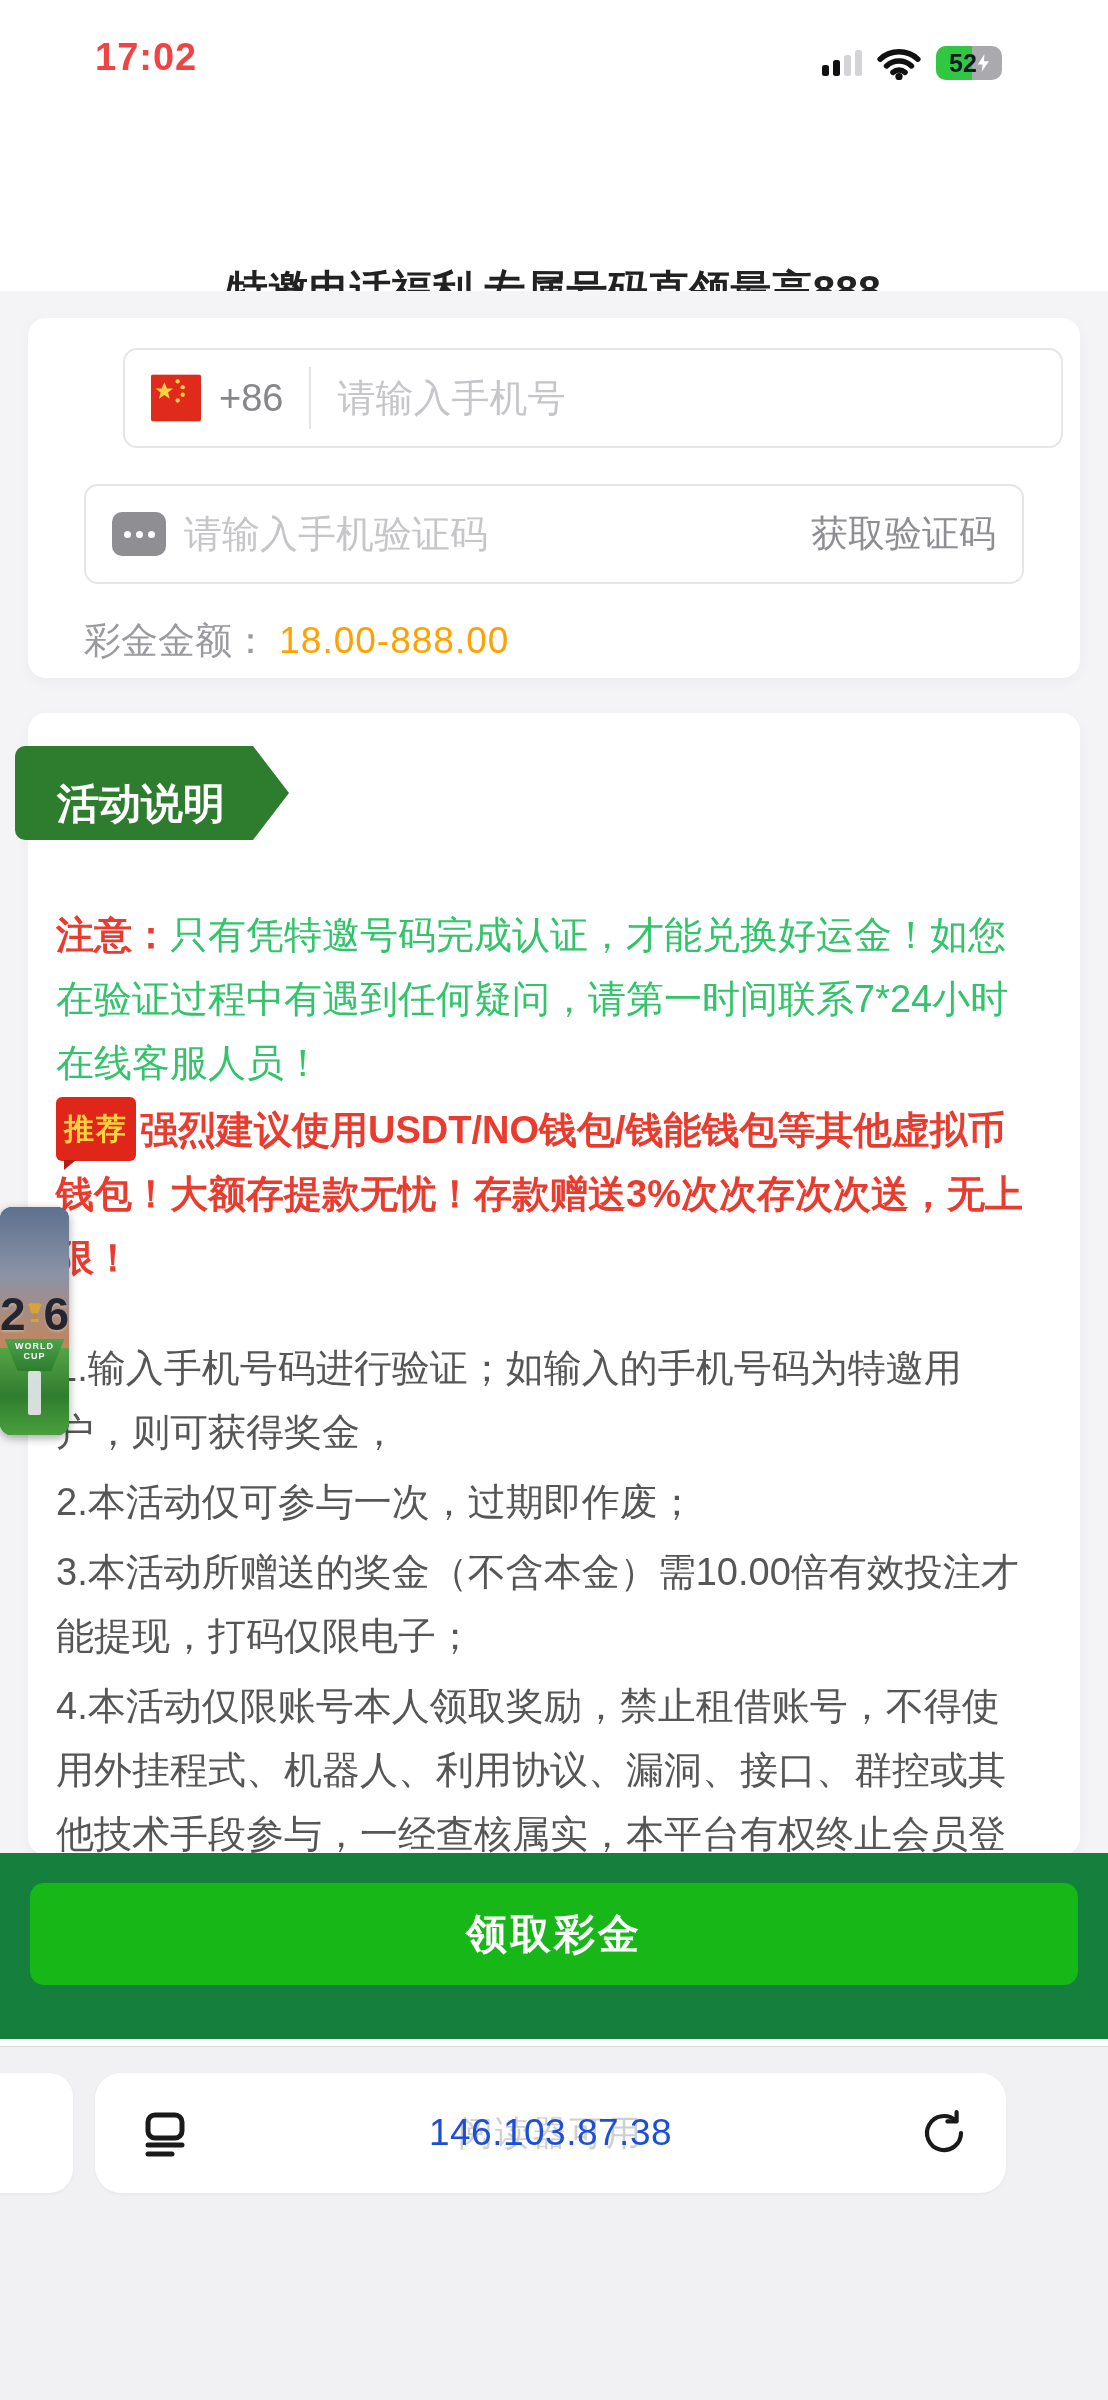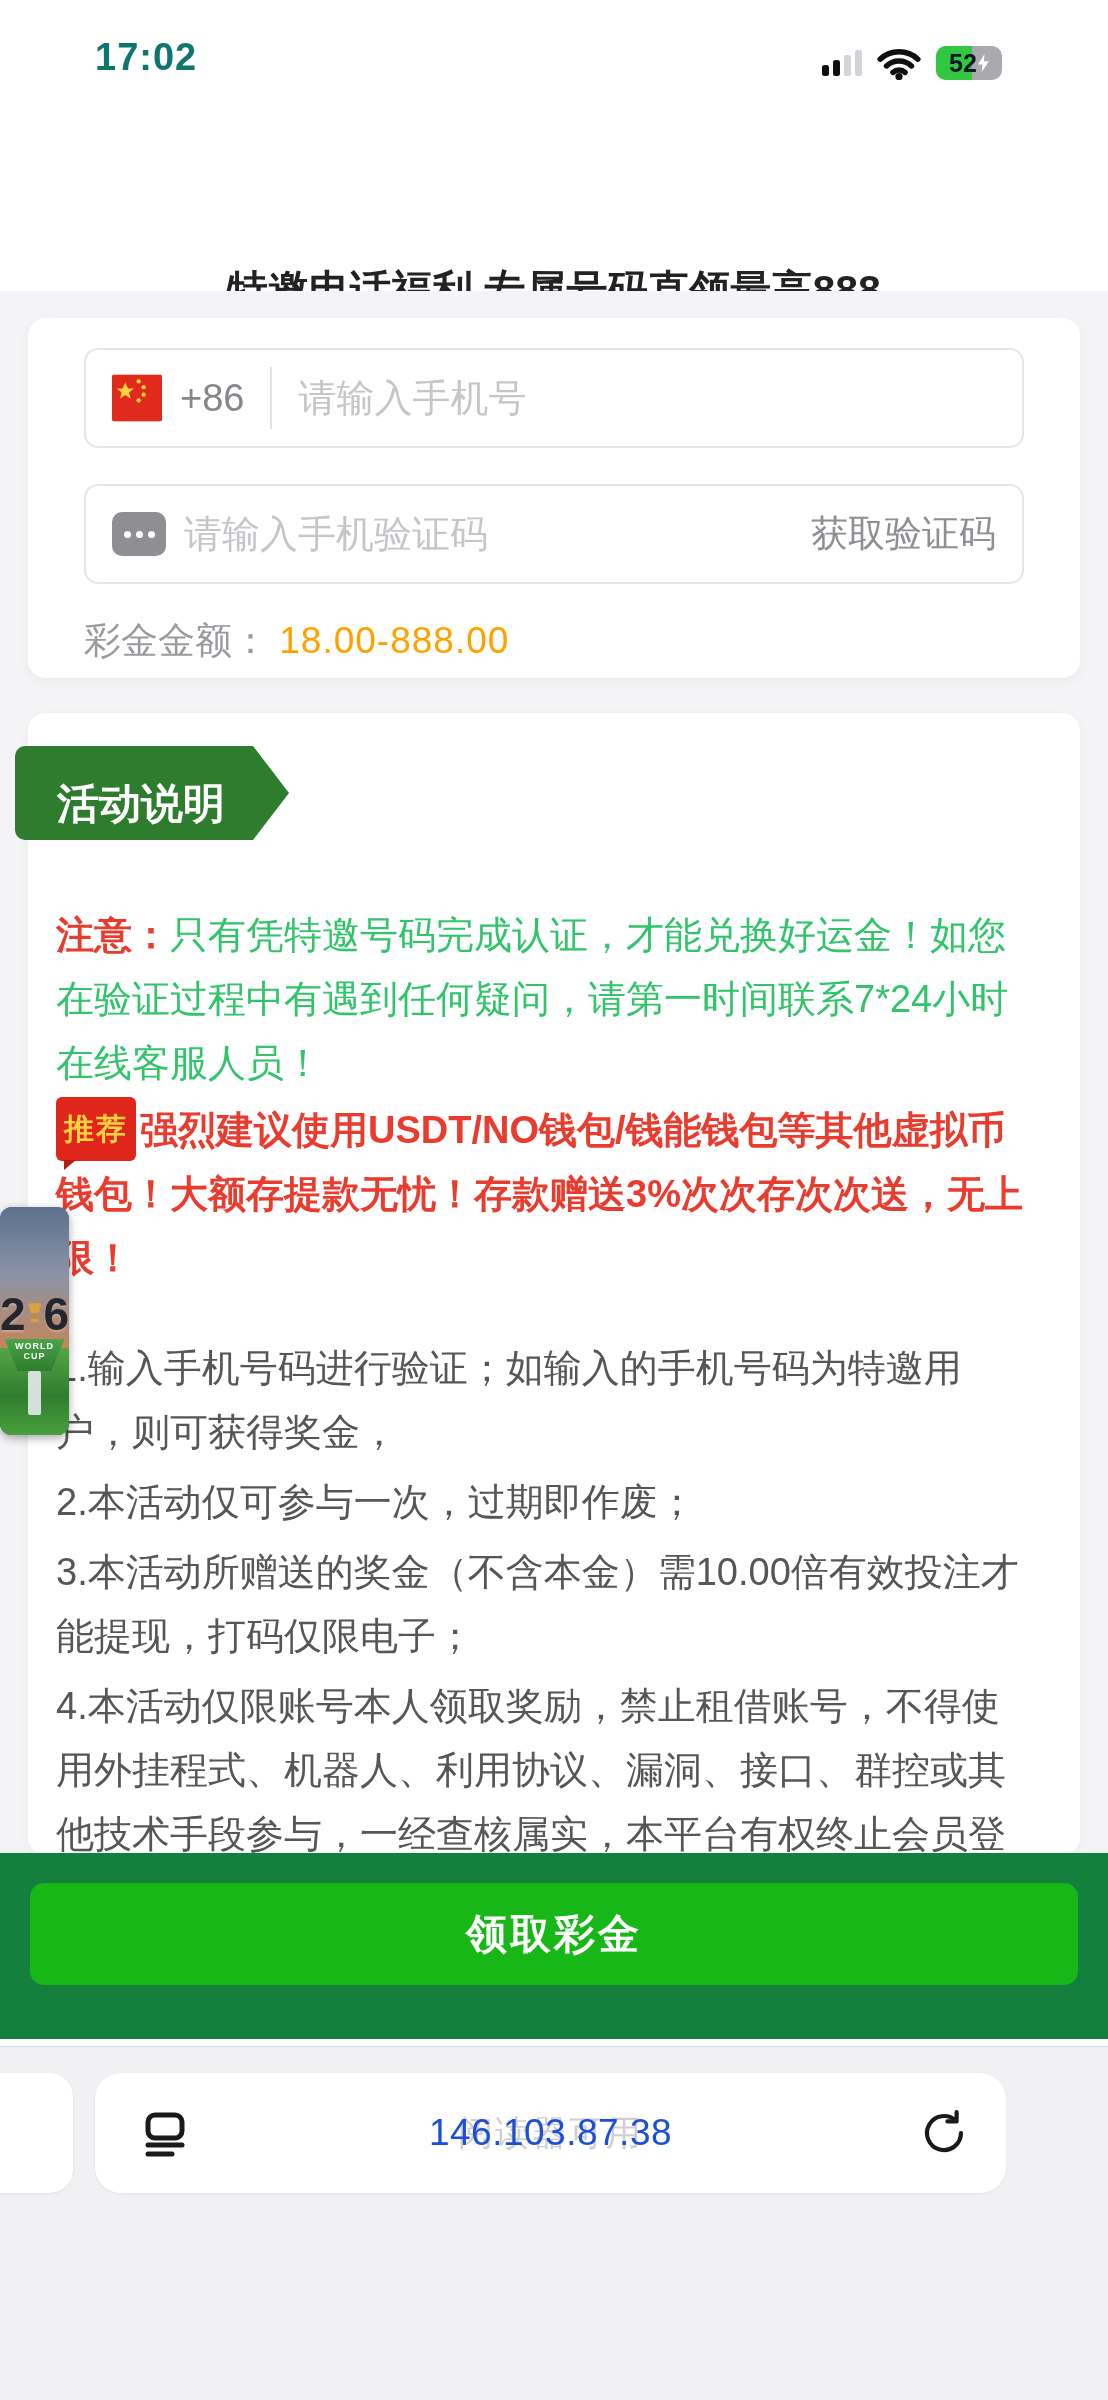--- a/index.html
+++ b/index.html
@@ -2,21 +2,21 @@
 <html><head>
 <meta charset="utf-8">
 <style>
   * { margin:0; padding:0; box-sizing:border-box; }
   html,body { width:1108px; background:#fff; }
   body { font-family:"Liberation Sans","DejaVu Sans",sans-serif; }
   #screen { position:relative; width:1108px; height:2400px; background:#fff; overflow:hidden; }
 
   
   .status-bar { position:absolute; top:0; left:0; width:1108px; height:100px; background:#fff; }
-  .sb-time { position:absolute; left:95px; top:36px; font-size:38px; font-weight:700; color:#0f766e; letter-spacing:1px; }
+  .sb-time { position:absolute; left:95px; top:36px; font-size:38px; font-weight:700; color:#ef4444; letter-spacing:1px; }
   .sb-icons { position:absolute; left:822px; top:46px; display:flex; align-items:center; gap:15px; }
   .sig { display:flex; align-items:flex-end; gap:4px; height:26px; }
   .sig i { display:block; width:7px; border-radius:2.5px; background:#101010; }
   .sig i:nth-child(1){height:11px} .sig i:nth-child(2){height:16px}
   .sig i:nth-child(3){height:21px; background:#d3d3d8} .sig i:nth-child(4){height:26px; background:#d3d3d8}
   .battery { position:relative; width:66px; height:34px; border-radius:10px; background:#a9a9ae; overflow:hidden; display:flex; align-items:center; justify-content:center; }
   .battery .fill { position:absolute; left:0; top:0; bottom:0; width:54%; background:#32c741; }
   .battery .pct { position:relative; color:#0f172a; font-weight:800; font-size:25px; display:flex; align-items:center; }
   .battery .bolt { display:inline-block; width:11px; height:18px; margin-left:1px; background:#fff;
         clip-path:polygon(60% 0,0 58%,42% 58%,34% 100%,100% 40%,55% 40%); }
@@ -28,21 +28,21 @@
   .page-title { position:absolute; left:224px; top:162px; width:660px; text-align:center;
         font-size:41px; font-weight:700; color:#222; line-height:56px; }
   .records-link { position:absolute; right:26px; top:200px; font-size:33px; font-weight:500; color:#3a8e3a; }
 
   
   .content { position:absolute; top:291px; left:0; width:1108px; height:1569px; background:#f4f4f6; }
   .card { position:absolute; left:28px; width:1052px; background:#fff; border-radius:18px; box-shadow:0 4px 14px rgba(0,0,0,.04); }
   .form-card { top:27px; height:360px; }
   .input-row { position:absolute; left:56px; width:940px; height:100px; border:2px solid #e6e6e9; border-radius:14px;
         display:flex; align-items:center; padding:0 26px; gap:18px; background:#fff; }
-  .row-phone { top:30px; } .row-code { top:166px; }
+  .row-phone { top:30px;margin-left:39px; } .row-code { top:166px; }
   .flag { width:50px; height:48px; border-radius:3px; overflow:hidden; flex:0 0 auto; }
   .dial-code { font-size:38px; color:#86868b; }
   .vdivider { width:2px; height:62px; background:#e4e4e8; margin:0 8px; flex:0 0 auto; }
   .txt-input { flex:1; border:none; outline:none; background:transparent; font-size:38px; color:#333;
         font-family:"Liberation Sans","DejaVu Sans",sans-serif; min-width:0; }
   .txt-input::placeholder { color:#c6c6ca; }
   .sms-icon { width:54px; height:44px; background:#8e8e93; border-radius:10px; display:flex; align-items:center; justify-content:center; gap:5px; flex:0 0 auto; }
   .sms-icon i { width:7px; height:7px; border-radius:50%; background:#fff; }
   .get-code-btn { border:none; background:none; font-size:37px; color:#8e8e93; flex:0 0 auto;
         font-family:"Liberation Sans","DejaVu Sans",sans-serif; }

